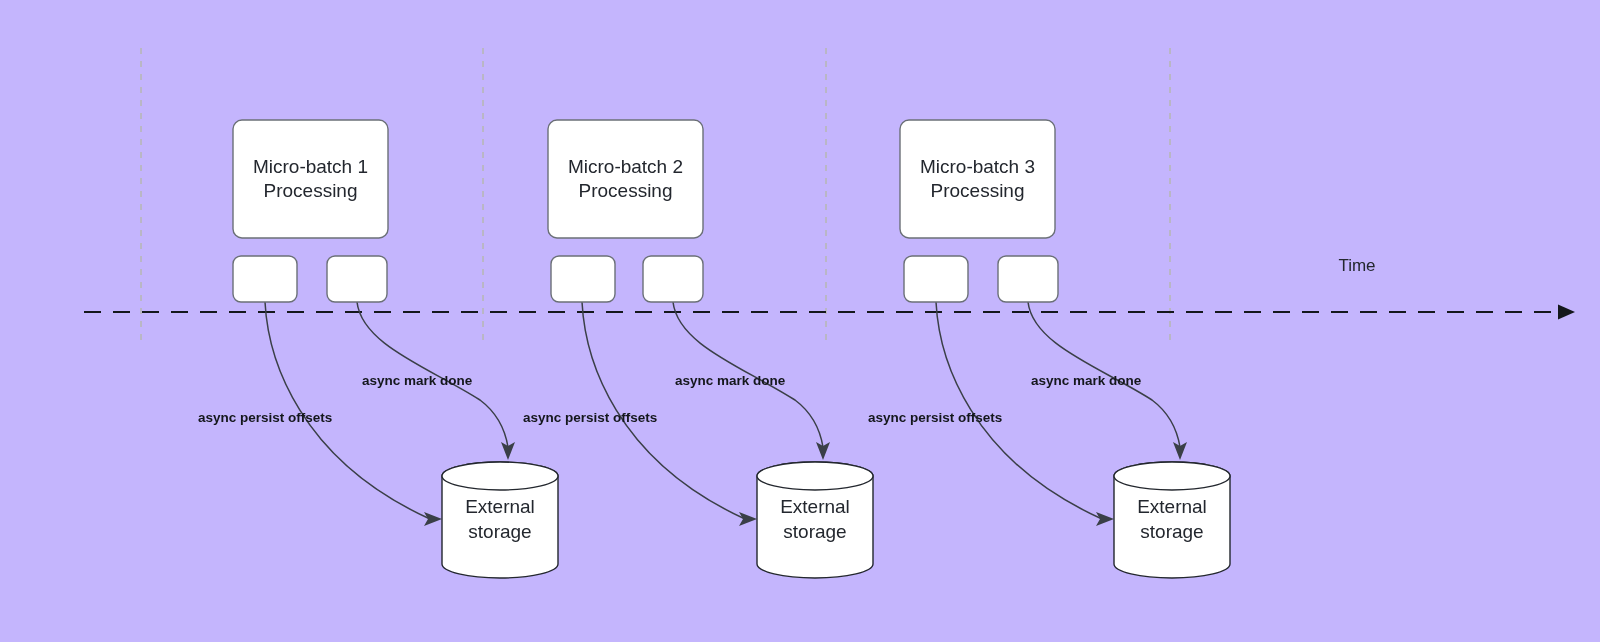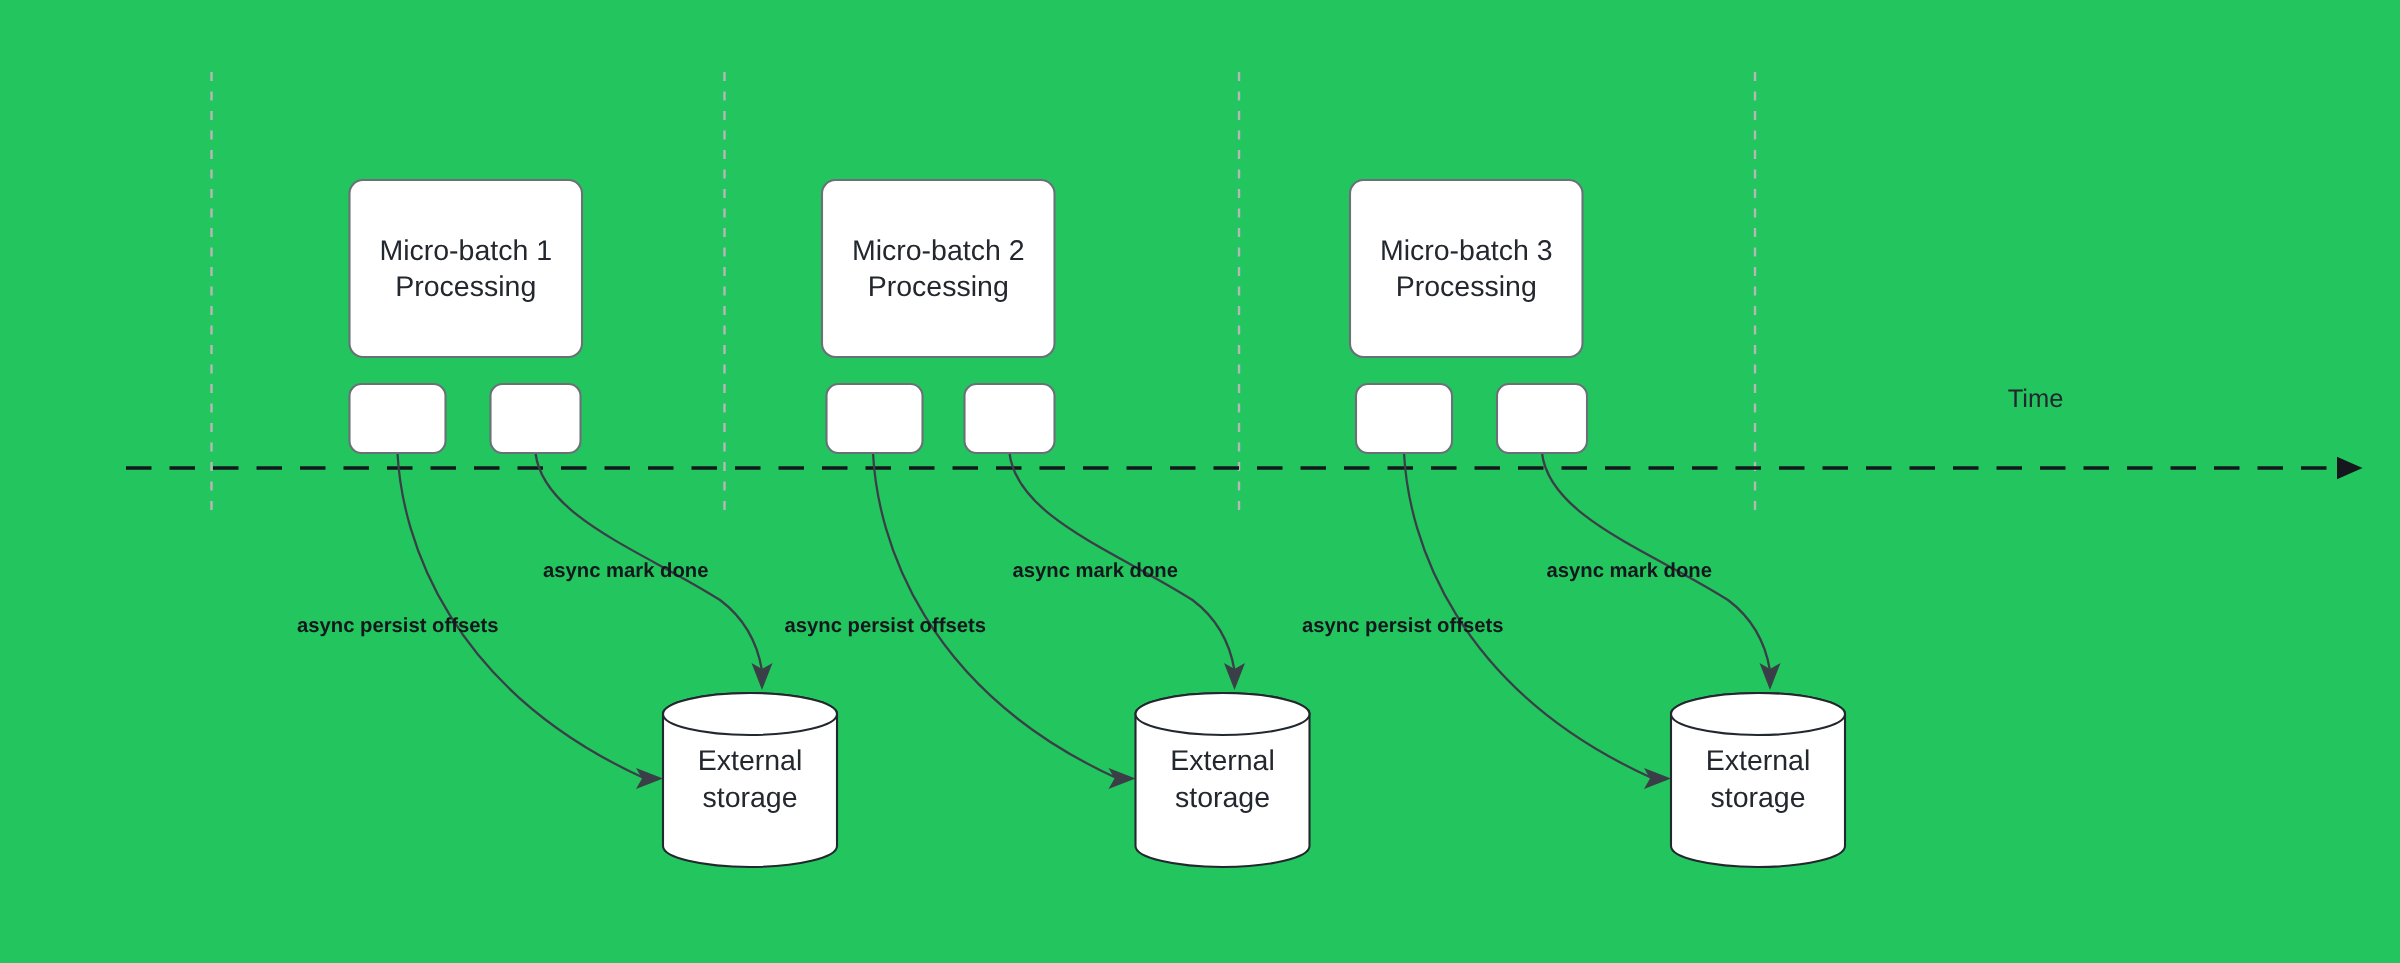--- a/index.html
+++ b/index.html
@@ -9,21 +9,21 @@
     background: #ffffff;
   }
   body {
     font-family: "Liberation Sans", sans-serif;
     color: #23272e;
   }
   #diagram-root {
     position: relative;
     width: 1600px;
     height: 642px;
-    background: #22c55e;
+    background: #c4b5fd;
     overflow: hidden;
   }
   #diagram-svg {
     position: absolute;
     left: 0;
     top: 0;
     width: 1600px;
     height: 642px;
     display: block;
   }

